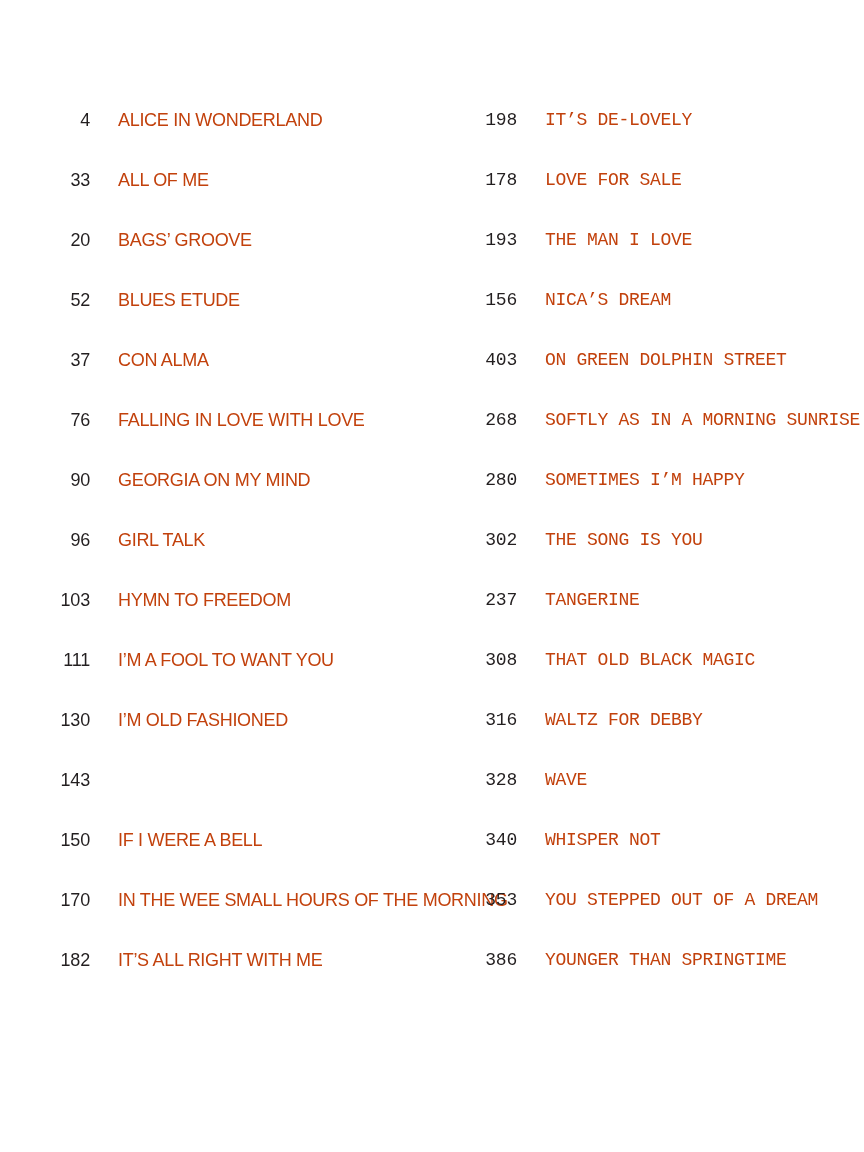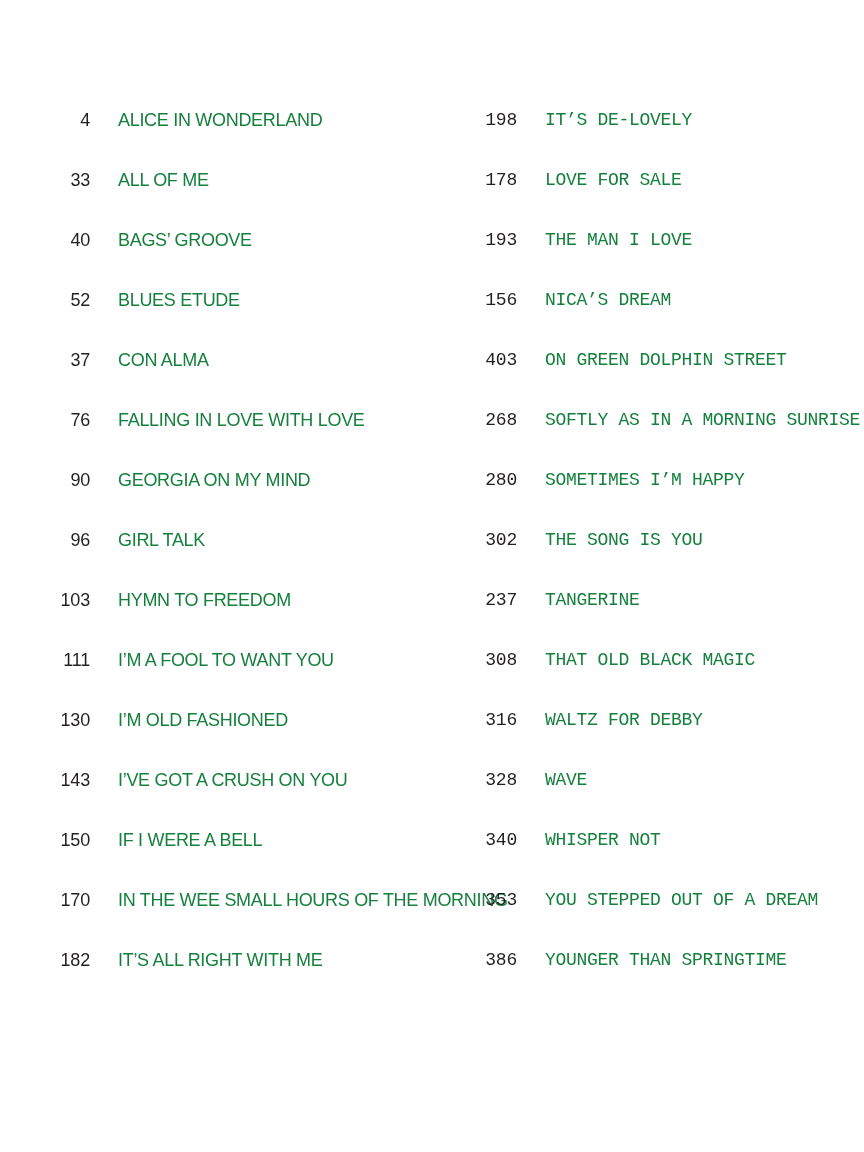--- a/index.html
+++ b/index.html
@@ -49,42 +49,42 @@
     text-align: right;
     font-size: 18px;
     letter-spacing: -0.2px;
     color: #231f20;
   }
   .toc-title {
     display: inline-block;
     margin-left: 28px;
     font-size: 18px;
     letter-spacing: -0.3px;
-    color: #15803d;
+    color: #c2410c;
     text-transform: uppercase;
   }
 </style>
 </head>
 <body>
 
 <div class="page">
   <div class="toc-columns">
     <div class="toc-column left">
   <div class="toc-row">
     <span class="toc-page-num">4</span>
     <span class="toc-title">ALICE IN WONDERLAND</span>
   </div>
 
   <div class="toc-row">
     <span class="toc-page-num">33</span>
     <span class="toc-title">ALL OF ME</span>
   </div>
 
   <div class="toc-row">
-    <span class="toc-page-num">40</span>
+    <span class="toc-page-num">20</span>
     <span class="toc-title">BAGS’ GROOVE</span>
   </div>
 
   <div class="toc-row">
     <span class="toc-page-num">52</span>
     <span class="toc-title">BLUES ETUDE</span>
   </div>
 
 
   <div class="toc-row">
@@ -117,21 +117,20 @@
     <span class="toc-title">I’M A FOOL TO WANT YOU</span>
   </div>
 
   <div class="toc-row">
     <span class="toc-page-num">130</span>
     <span class="toc-title">I’M OLD FASHIONED</span>
   </div>
 
   <div class="toc-row">
     <span class="toc-page-num">143</span>
-    <span class="toc-title">I’VE GOT A CRUSH ON YOU</span>
   </div>
 
   <div class="toc-row">
     <span class="toc-page-num">150</span>
     <span class="toc-title">IF I WERE A BELL</span>
   </div>
 
   <div class="toc-row">
     <span class="toc-page-num">170</span>
     <span class="toc-title">IN THE WEE SMALL HOURS OF THE MORNING</span>

